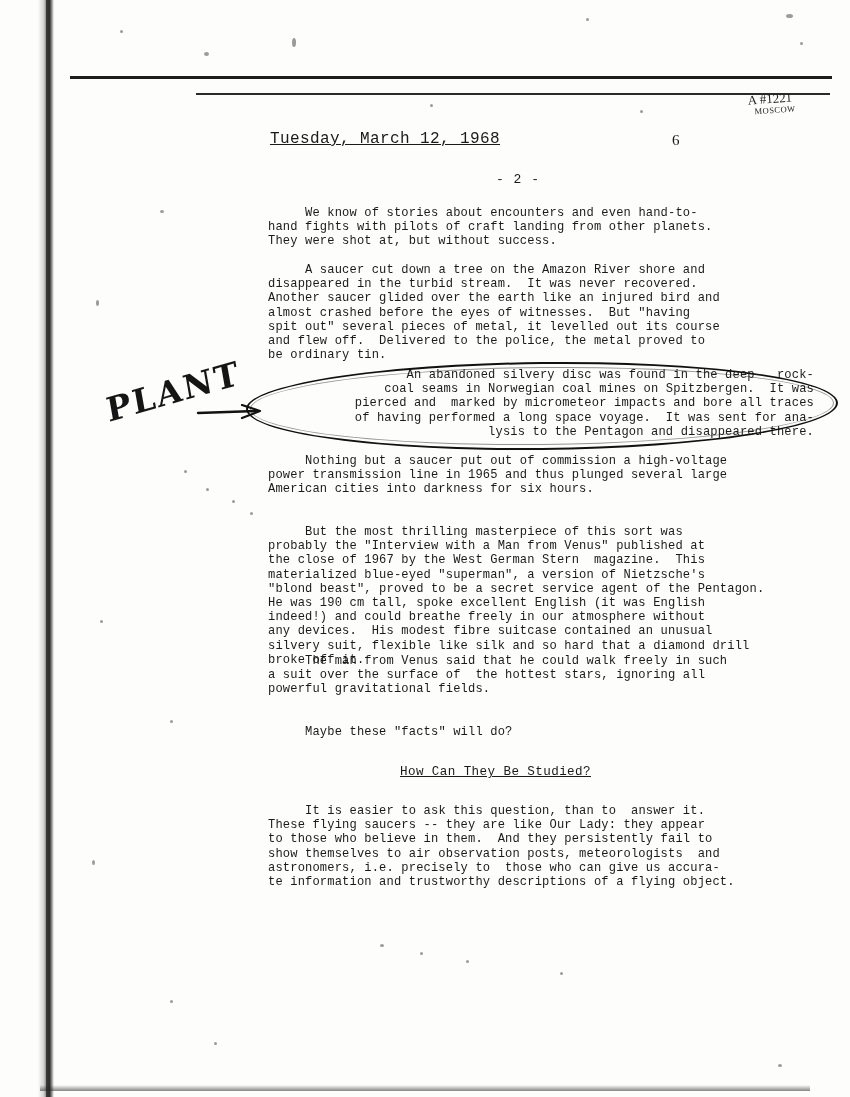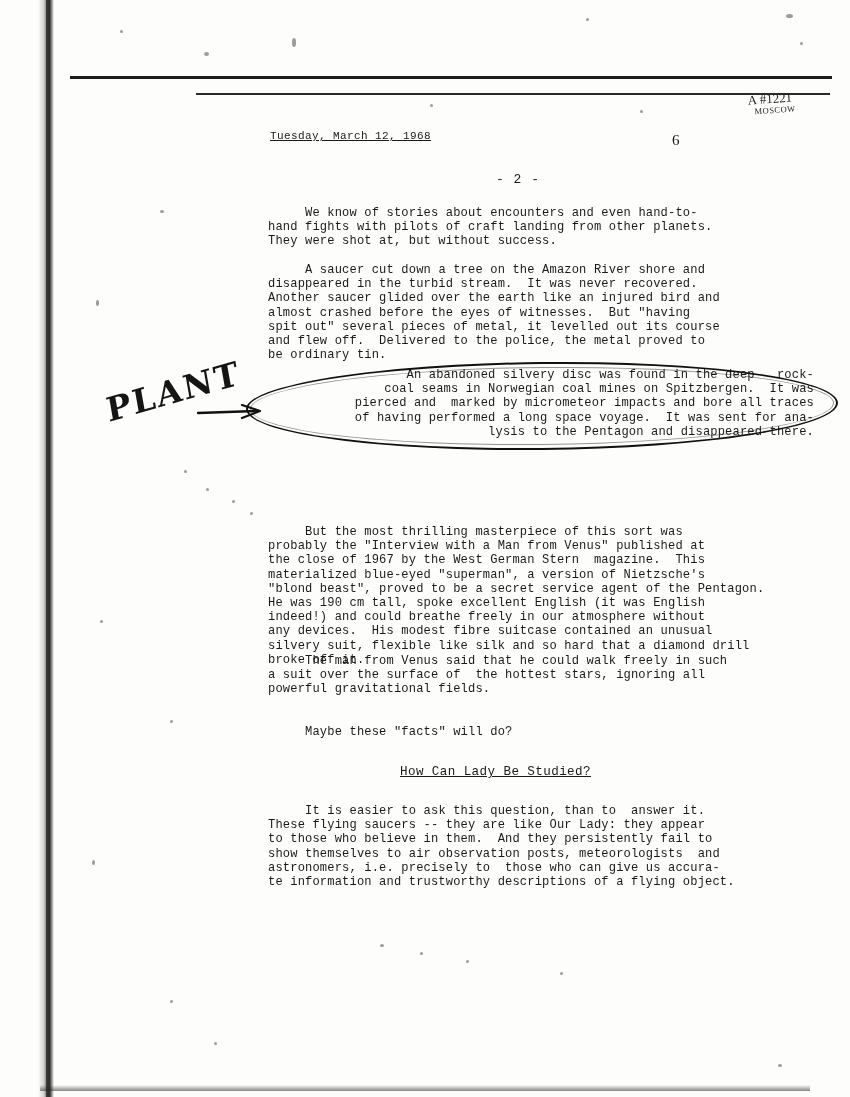--- a/index.html
+++ b/index.html
@@ -89,21 +89,21 @@
     left: 0;
     top: 0;
     width: 850px;
     height: 1097px;
   }
 
   .date-line {
     position: absolute;
     left: 270px;
     top: 130px;
-    font-size: 11px;
+    font-size: 16px;
     letter-spacing: .4px;
     text-decoration: underline;
     white-space: nowrap;
   }
 
   .page-num {
     position: absolute;
     left: 672px;
     top: 132px;
     font-size: 15px;
@@ -230,36 +230,39 @@
 and flew off.  Delivered to the police, the metal proved to
 be ordinary tin.</div>
     <div class="body-block" style="top:206px;">     We know of stories about encounters and even hand-to-
 hand fights with pilots of craft landing from other planets.
 They were shot at, but without success.</div>
     <div class="body-block" style="top:368px;text-align:right;">     An abandoned silvery disc was found in the deep   rock-
 coal seams in Norwegian coal mines on Spitzbergen.  It was
 pierced and  marked by micrometeor impacts and bore all traces
 of having performed a long space voyage.  It was sent for ana-
 lysis to the Pentagon and disappeared there.</div>
+    <div class="body-block" style="top:454px;">     Nothing but a saucer put out of commission a high-voltage
+power transmission line in 1965 and thus plunged several large
+American cities into darkness for six hours.</div>
     <div class="body-block" style="top:525px;">     But the most thrilling masterpiece of this sort was
 probably the "Interview with a Man from Venus" published at
 the close of 1967 by the West German Stern  magazine.  This
 materialized blue-eyed "superman", a version of Nietzsche's
 "blond beast", proved to be a secret service agent of the Pentagon.
 He was 190 cm tall, spoke excellent English (it was English
 indeed!) and could breathe freely in our atmosphere without
 any devices.  His modest fibre suitcase contained an unusual
 silvery suit, flexible like silk and so hard that a diamond drill
 broke off it.</div>
     <div class="body-block" style="top:654px;">     The man from Venus said that he could walk freely in such
 a suit over the surface of  the hottest stars, ignoring all
 powerful gravitational fields.</div>
     <div class="body-block" style="top:725px;">     Maybe these "facts" will do?</div>
 
-    <div class="section-head">How Can Lady Be Studied?</div>
+    <div class="section-head">How Can They Be Studied?</div>
 
     <div class="body-block" style="top:804px;">     It is easier to ask this question, than to  answer it.
 These flying saucers -- they are like Our Lady: they appear
 to those who believe in them.  And they persistently fail to
 show themselves to air observation posts, meteorologists  and
 astronomers, i.e. precisely to  those who can give us accura-
 te information and trustworthy descriptions of a flying object.</div>
 
   </div>
 

